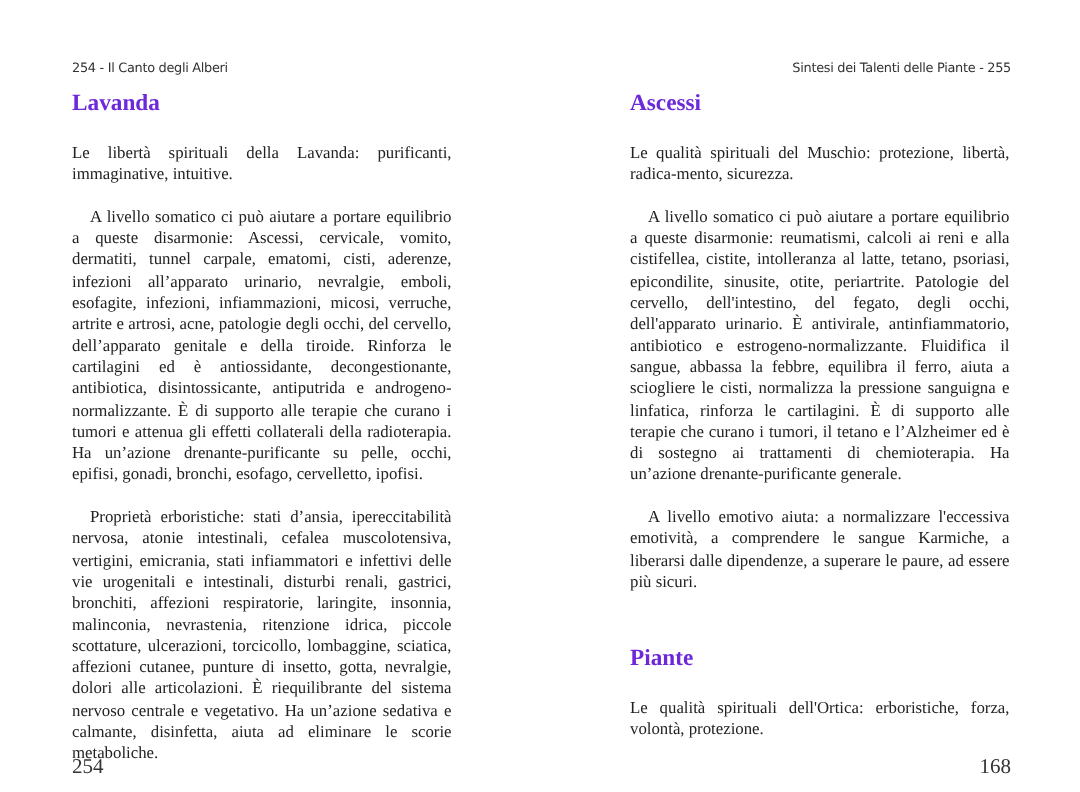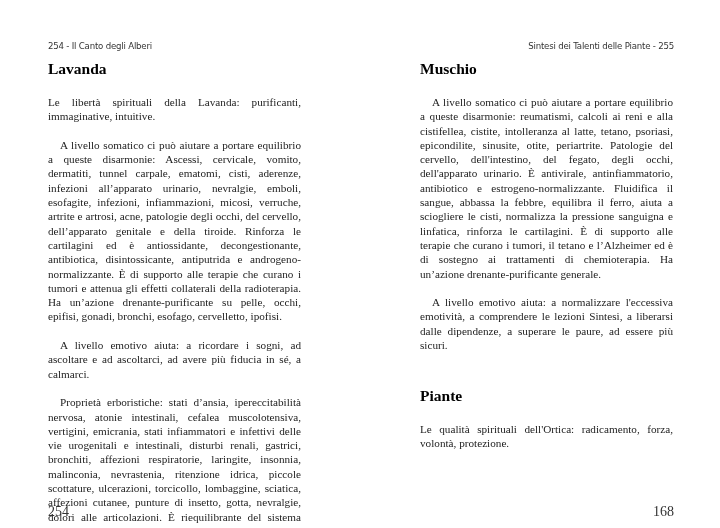--- a/index.html
+++ b/index.html
@@ -9,46 +9,46 @@
   .page.right { left:360px; }
   .running-head { position:absolute; top:41px; font-family:"DejaVu Sans", sans-serif; font-size:8.6px; color:#333; letter-spacing:-0.2px; }
   .left .running-head { left:48px; }
   .right .running-head { right:46px; text-align:left; }
   .folio { position:absolute; top:504px; font-family:Liberation Serif, serif; font-size:14px; color:#333; }
   .left .folio { left:48px; }
   .right .folio { right:46px; }
   .body { position:absolute; top:60px; width:253px; }
   .left .body { left:48px; }
   .right .body { left:60px; }
-  h2 { font-family:"Liberation Serif", serif; font-weight:bold; font-size:15.5px; margin:0 0 17px 0; color:#000000; line-height:18px; }
+  h2 { font-family:"Liberation Serif", serif; font-weight:bold; font-size:15.5px; margin:0 0 17px 0; color:#6d28d9; line-height:18px; }
   p { margin:0 0 14.3px 0; font-size:11.2px; line-height:14.3px; text-align:justify; }
   p.indent { text-indent:12px; }
   .section-gap { height:20px; }
 </style>
 </head>
 <body>
 
 <div class="page left">
   <div class="running-head">254 - Il Canto degli Alberi</div>
   <div class="body">
     <h2>Lavanda</h2>
     <p>Le libertà spirituali della Lavanda: purificanti, immaginative, intuitive.</p>
     <p class="indent">A livello somatico ci può aiutare a portare equilibrio a queste disarmonie: Ascessi, cervicale, vomito, dermatiti, tunnel carpale, ematomi, cisti, aderenze, infezioni all’apparato urinario, nevralgie, emboli, esofagite, infezioni, infiammazioni, micosi, verruche, artrite e artrosi, acne, patologie degli occhi, del cervello, dell’apparato genitale e della tiroide. Rinforza le cartilagini ed è antiossidante, decongestionante, antibiotica, disintossicante, antiputrida e androgeno-normalizzante. È di supporto alle terapie che curano i tumori e attenua gli effetti collaterali della radioterapia. Ha un’azione drenante-purificante su pelle, occhi, epifisi, gonadi, bronchi, esofago, cervelletto, ipofisi.</p>
-    <p class="indent">A livello emotivo aiuta: a ricordare i sogni, ad ascoltare e ad ascoltarci, ad avere più fiducia in sé, a calmarci.</p>
     <p class="indent">Proprietà erboristiche: stati d’ansia, ipereccitabilità nervosa, atonie intestinali, cefalea muscolotensiva, vertigini, emicrania, stati infiammatori e infettivi delle vie urogenitali e intestinali, disturbi renali, gastrici, bronchiti, affezioni respiratorie, laringite, insonnia, malinconia, nevrastenia, ritenzione idrica, piccole scottature, ulcerazioni, torcicollo, lombaggine, sciatica, affezioni cutanee, punture di insetto, gotta, nevralgie, dolori alle articolazioni. È riequilibrante del sistema nervoso centrale e vegetativo. Ha un’azione sedativa e calmante, disinfetta, aiuta ad eliminare le scorie metaboliche.</p>
 
   </div>
   <div class="folio">254</div>
 </div>
 
 <div class="page right">
   <div class="running-head">Sintesi dei Talenti delle Piante - 255</div>
   <div class="body">
-    <h2>Muschio</h2>
+    <h2>Ascessi</h2>
+    <p>Le qualità spirituali del Muschio: protezione, libertà, radica-mento, sicurezza.</p>
     <p class="indent">A livello somatico ci può aiutare a portare equilibrio a queste disarmonie: reumatismi, calcoli ai reni e alla cistifellea, cistite, intolleranza al latte, tetano, psoriasi, epicondilite, sinusite, otite, periartrite. Patologie del cervello, dell'intestino, del fegato, degli occhi, dell'apparato urinario. È antivirale, antinfiammatorio, antibiotico e estrogeno-normalizzante. Fluidifica il sangue, abbassa la febbre, equilibra il ferro, aiuta a sciogliere le cisti, normalizza la pressione sanguigna e linfatica, rinforza le cartilagini. È di supporto alle terapie che curano i tumori, il tetano e l’Alzheimer ed è di sostegno ai trattamenti di chemioterapia. Ha un’azione drenante-purificante generale.</p>
-    <p class="indent">A livello emotivo aiuta: a normalizzare l'eccessiva emotività, a comprendere le lezioni Sintesi, a liberarsi dalle dipendenze, a superare le paure, ad essere più sicuri.</p>
+    <p class="indent">A livello emotivo aiuta: a normalizzare l'eccessiva emotività, a comprendere le sangue Karmiche, a liberarsi dalle dipendenze, a superare le paure, ad essere più sicuri.</p>
     <div class="section-gap"></div>
     <h2>Piante</h2>
-    <p>Le qualità spirituali dell'Ortica: radicamento, forza, volontà, protezione.</p>
+    <p>Le qualità spirituali dell'Ortica: erboristiche, forza, volontà, protezione.</p>
 
   </div>
   <div class="folio">168</div>
 </div>
 
 </body></html>

